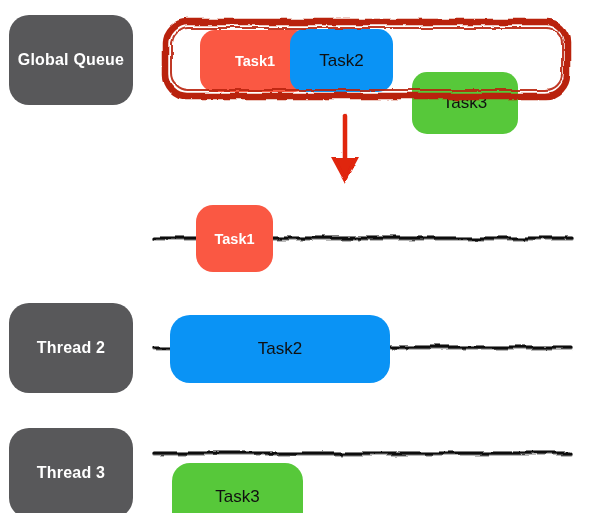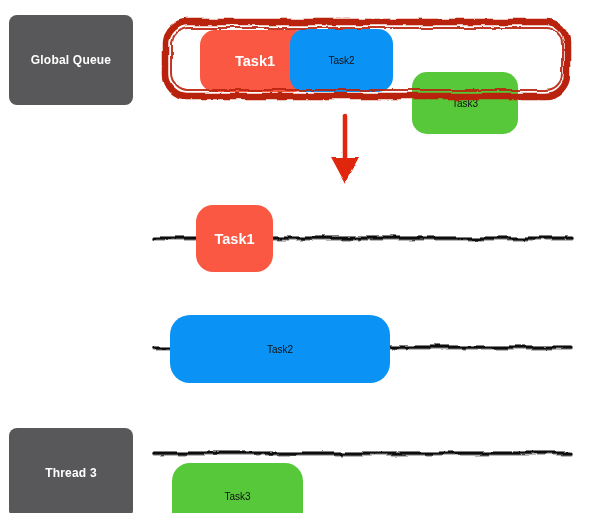--- a/index.html
+++ b/index.html
@@ -30,42 +30,42 @@
     width: 611px; height: 513px;
     pointer-events: none;
   }
   .z-behind { z-index: 1; }
   .z-front  { z-index: 3; }
 
   .label-box {
     position: absolute;
     z-index: 2;
     background: var(--label-box);
-    border-radius: 8px;
+    border-radius: 20px;
     color: #ffffff;
     font-weight: bold;
-    font-size: 12px;
+    font-size: 16px;
     display: flex;
     align-items: center;
     justify-content: center;
     text-align: center;
     letter-spacing: 0.2px;
   }
   #global-queue-label { left: 9px;  top: 15px;  width: 124px; height: 90px; }
   #thread1-label      { left: 9px;  top: 192px; width: 124px; height: 92px; }
   #thread2-label      { left: 9px;  top: 303px; width: 124px; height: 90px; }
   #thread3-label      { left: 9px;  top: 428px; width: 124px; height: 90px; }
 
   .task-box {
     position: absolute;
     z-index: 2;
     display: flex;
     align-items: center;
     justify-content: center;
-    font-size: 10px;
+    font-size: 17px;
   }
   .task-red   { background: var(--task-red);   color: #ffffff; font-weight: bold; font-size: 14.5px; margin-left: 28px; }
   .task-blue  { background: var(--task-blue);  color: #101010; font-weight: normal; }
   .task-green { background: var(--task-green); color: #101010; font-weight: normal; margin-top: 43px; }
 
   
   #q-task1 { left: 172px; top: 30px; width: 110px; height: 62px; border-radius: 15px; }
   #q-task2 { left: 290px; top: 29px; width: 103px; height: 63px; border-radius: 15px; }
   #q-task3 { left: 412px; top: 29px; width: 106px; height: 62px; border-radius: 15px; }
 
@@ -112,20 +112,21 @@
       <path class="timeline" d="M154 238 H571"></path>
       <path class="timeline" d="M154 239 H571" opacity="0.55"></path>
       <path class="timeline" d="M154 347 H571"></path>
       <path class="timeline" d="M154 348 H571" opacity="0.55"></path>
       <path class="timeline" d="M154 453 H571"></path>
       <path class="timeline" d="M154 454 H571" opacity="0.55"></path>
     </g>
   </svg>
 
   <div class="label-box" id="global-queue-label">Global Queue</div>
+  <div class="label-box" id="thread2-label">Thread 2</div>
   <div class="label-box" id="thread3-label">Thread 3</div>
 
   <div class="task-box task-red" id="q-task1">Task1</div>
   <div class="task-box task-blue" id="q-task2">Task2</div>
   <div class="task-box task-green" id="q-task3">Task3</div>
 
   <div class="task-box task-red" id="t1-task">Task1</div>
   <div class="task-box task-blue" id="t2-task">Task2</div>
   <div class="task-box task-green" id="t3-task">Task3</div>
 

